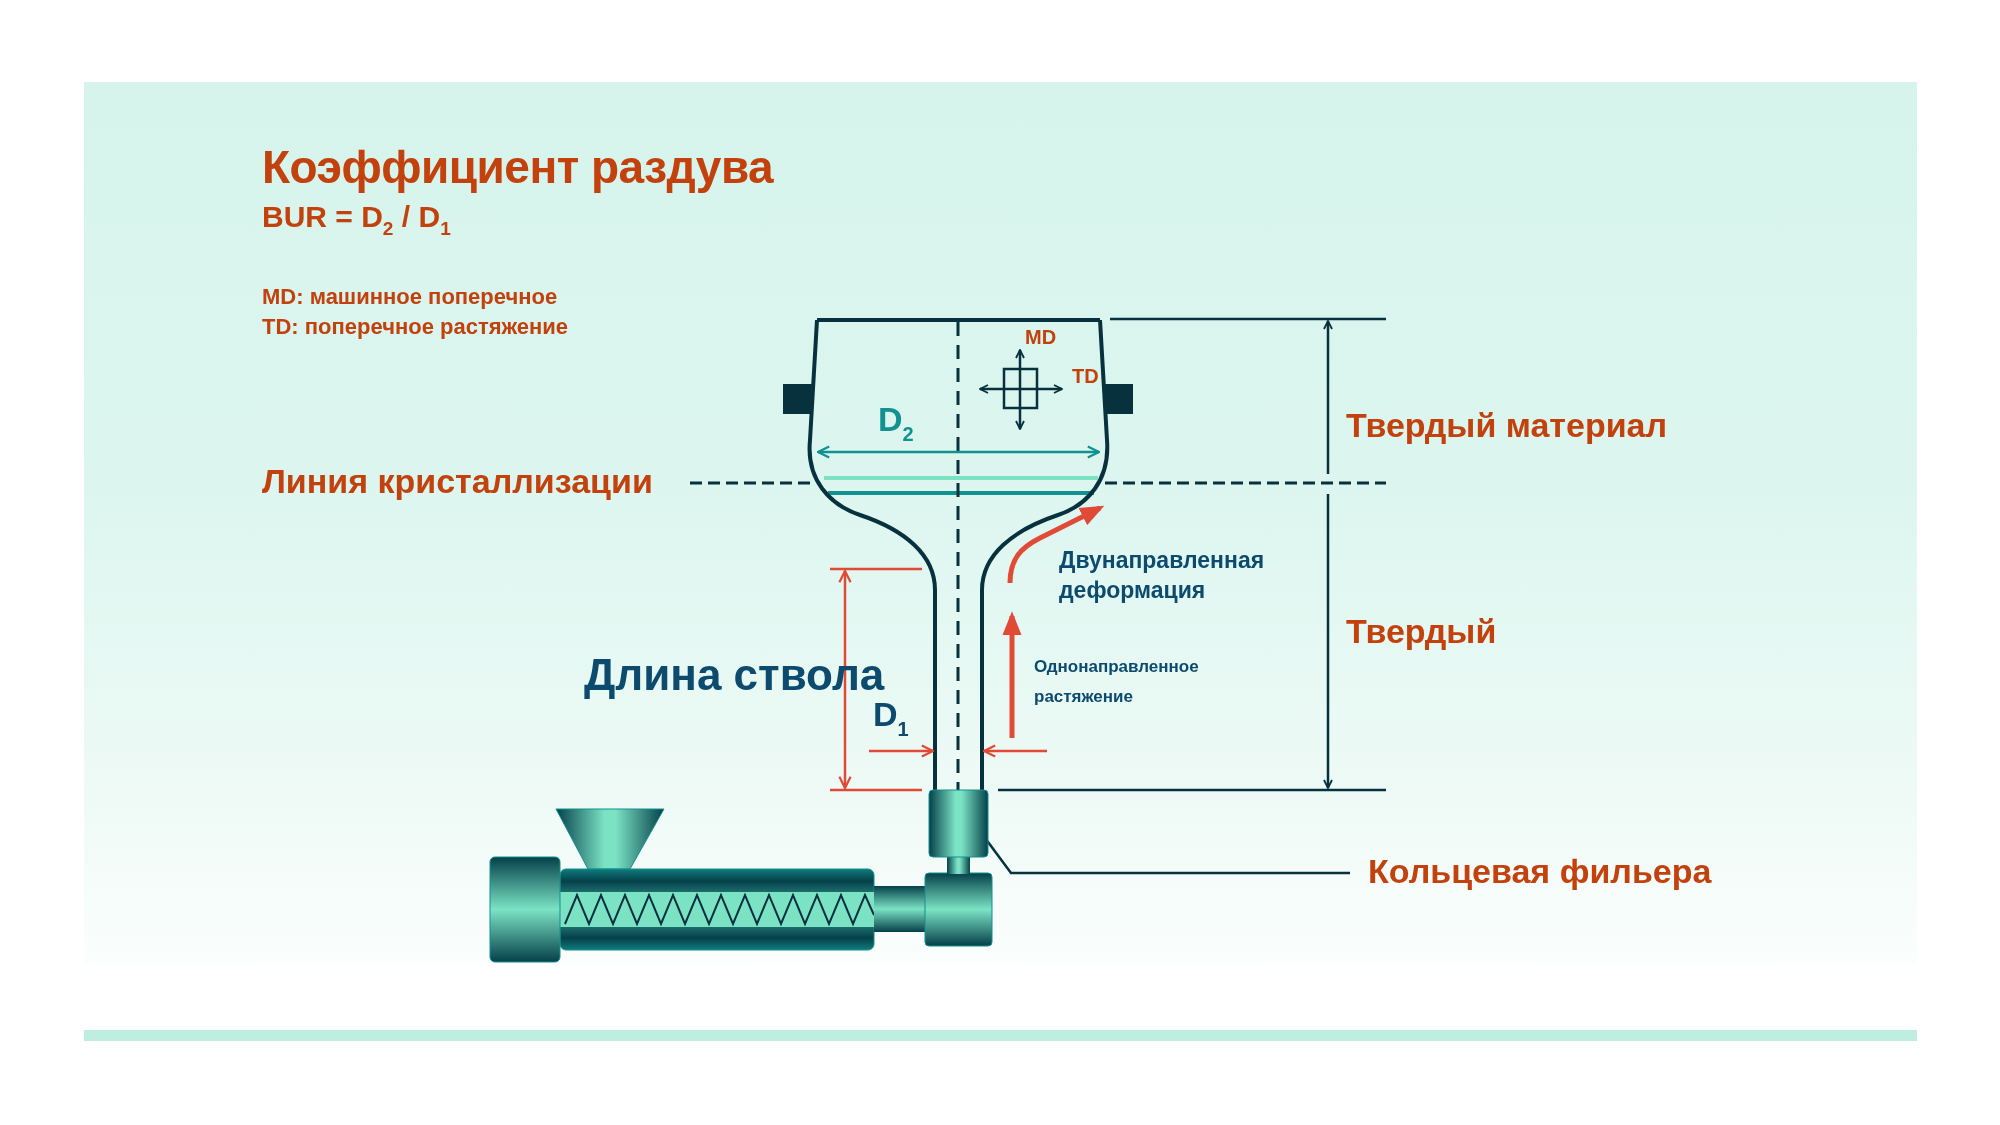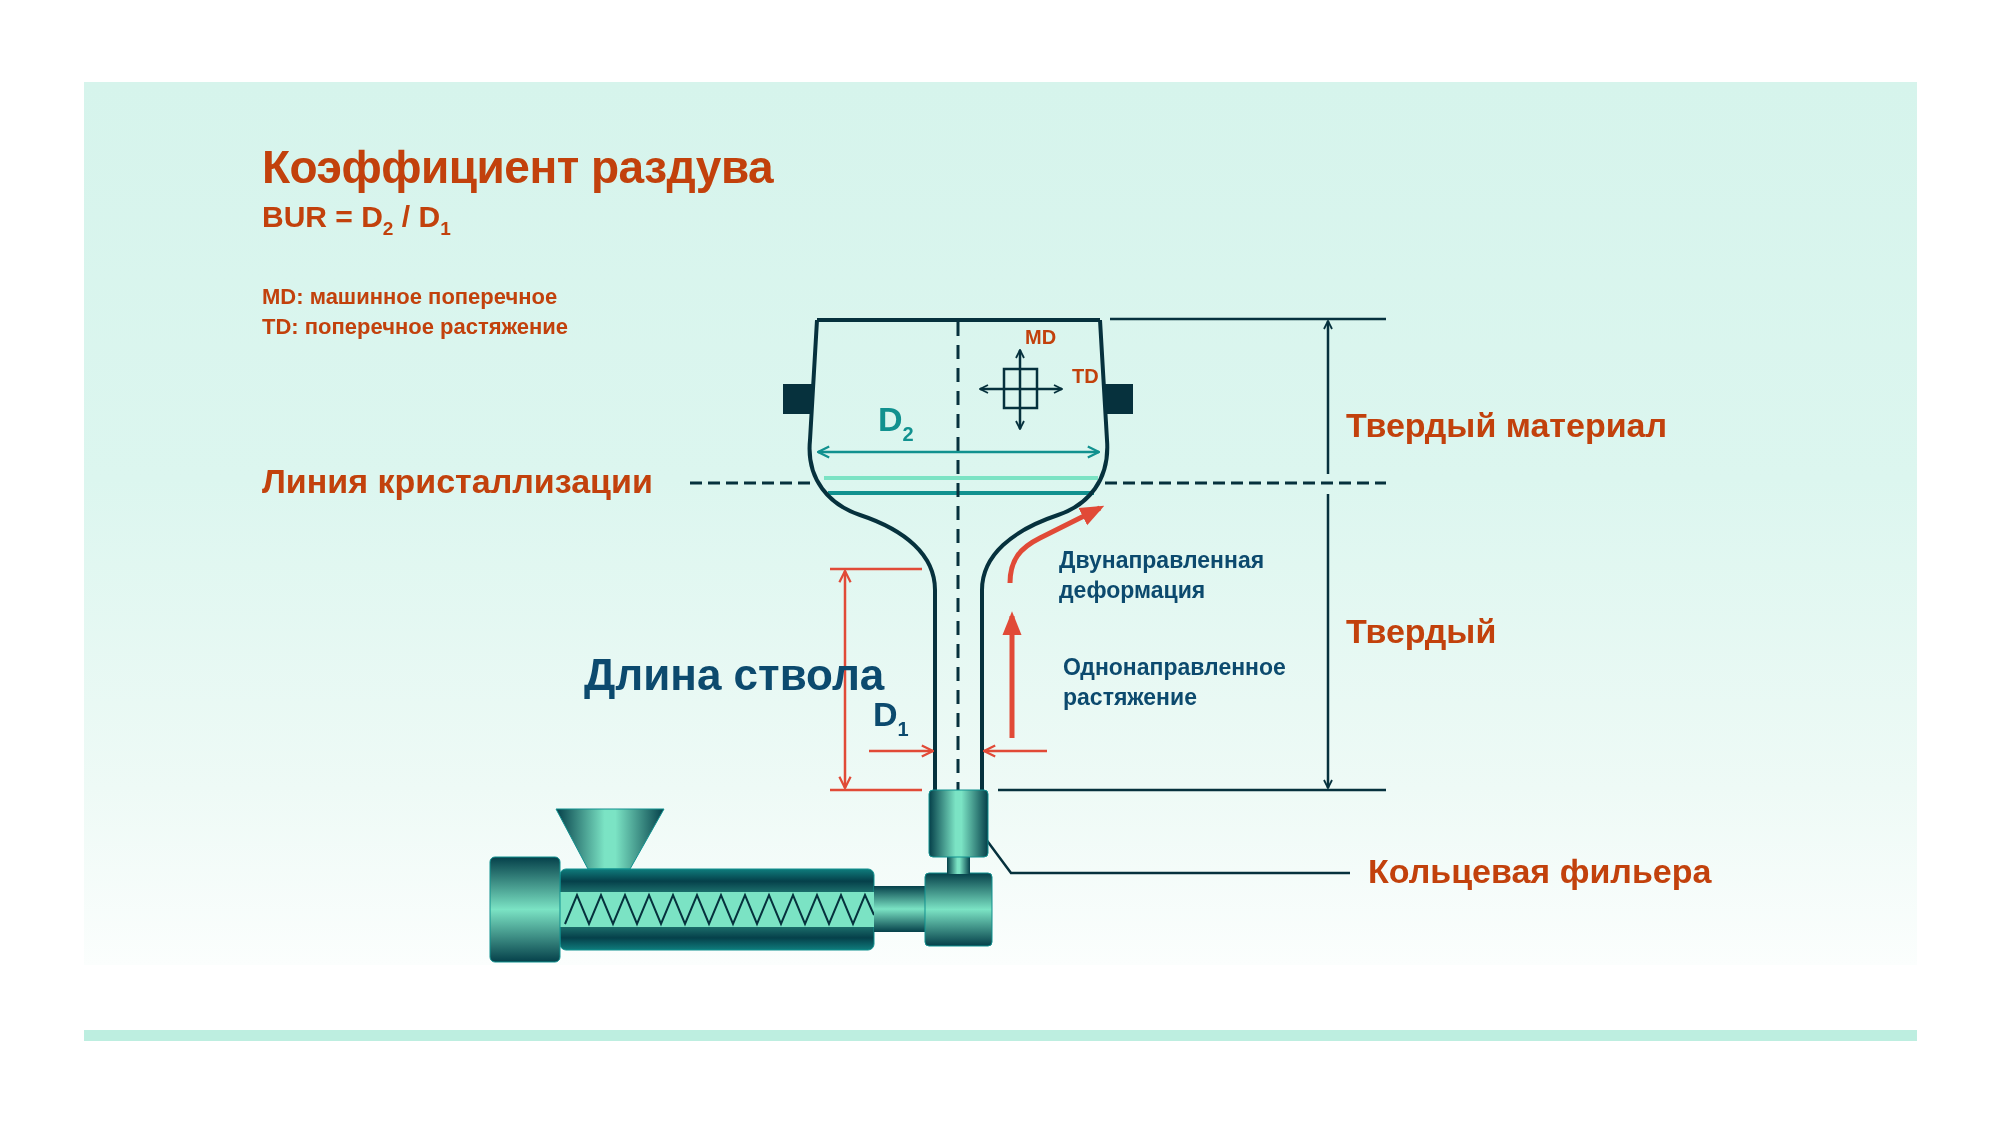--- a/index.html
+++ b/index.html
@@ -15,21 +15,21 @@
   .formula sub { font-size: 19px; vertical-align: -8px; }
   .legend1 { left: 262px; top: 284px; font-size: 22px; }
   .legend2 { left: 262px; top: 314px; font-size: 22px; }
   .cryst { left: 262px; top: 462px; font-size: 34px; }
   .solid { left: 1346px; top: 378px; font-size: 34px; margin-top: 28px; }
   .melt { left: 1346px; top: 612px; font-size: 34px; }
   .die-label { left: 1368px; top: 852px; font-size: 34px; }
   .red { color: #0c4a6e; }
   .stalk { left: 584px; top: 650px; font-size: 44px; }
   .bideform { left: 1059px; top: 545px; font-size: 23px; line-height: 30px; }
-  .unistretch { left: 1034px; top: 652px; font-size: 23px; line-height: 30px; margin-left: 29px; }
+  .unistretch { left: 1034px; top: 652px; font-size: 17px; line-height: 30px; }
   .d1 { left: 873px; top: 695px; font-size: 34px; }
   .d1 sub { font-size: 20px; vertical-align: -10px; }
   .d2 { left: 878px; top: 400px; font-size: 34px; color: #11918f; }
   .d2 sub { font-size: 20px; vertical-align: -10px; }
   .md { left: 1025px; top: 326px; font-size: 20px; }
   .td { left: 1064px; top: 365px; font-size: 20px; margin-left: 8px; }
   svg.diagram { position: absolute; left: 0; top: 0; width: 2000px; height: 1125px; }
 </style>
 </head>
 <body>

